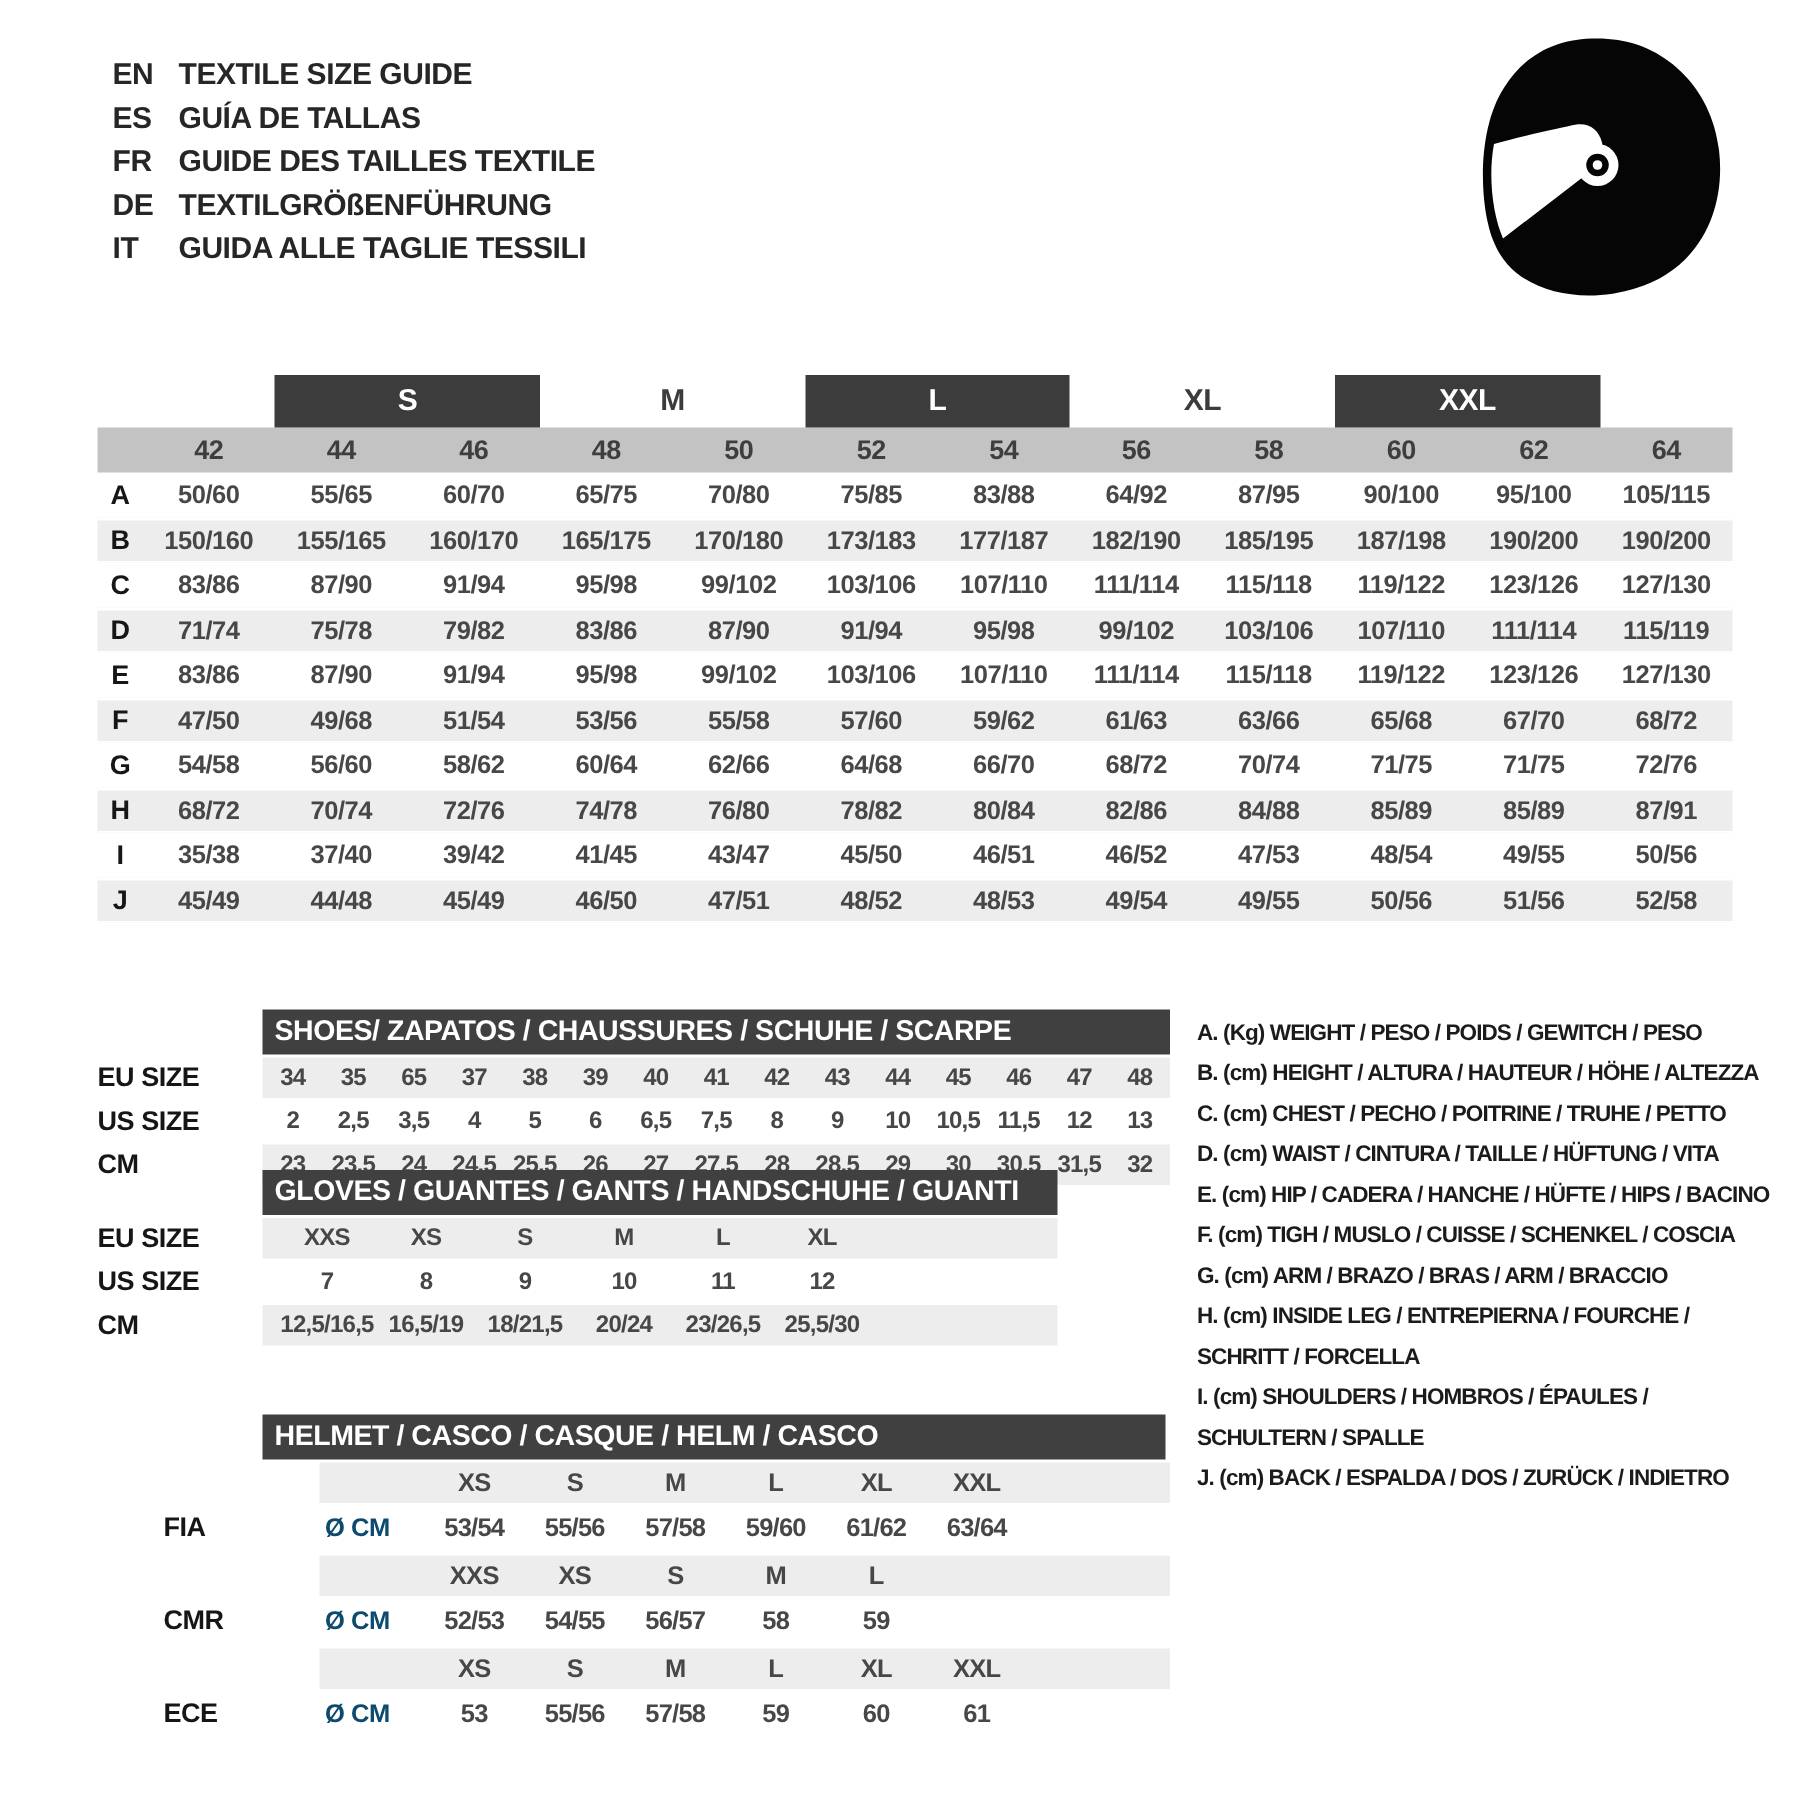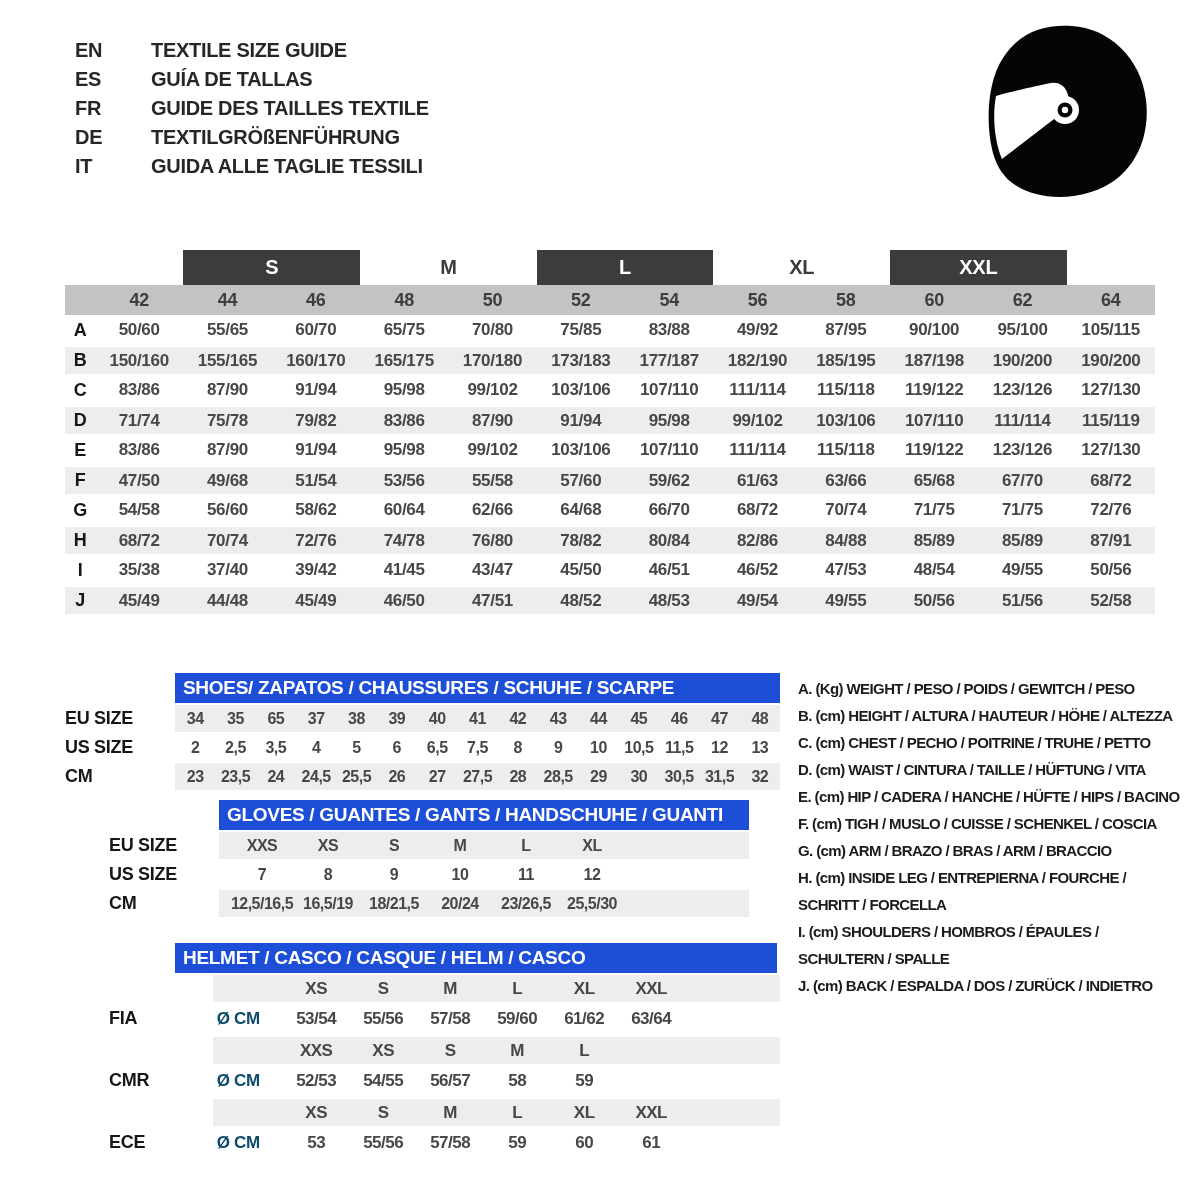--- a/index.html
+++ b/index.html
@@ -1,21 +1,21 @@
 <!DOCTYPE html>
 <html><head>
 <meta charset="utf-8">
 <style>
   html,body{margin:0;padding:0;background:#fff;}
   .page{position:relative;width:1200px;height:1200px;background:#fff;overflow:hidden;
         font-family:"Liberation Sans",sans-serif;font-weight:700;color:#1c1c1c;letter-spacing:-0.3px;}
 
   
   .langs{position:absolute;left:75px;top:36px;}
-  .lang-row{display:flex;font-size:20px;line-height:29px;color:#262626;gap:32px;}
+  .lang-row{display:flex;font-size:20px;line-height:29px;color:#262626;}
   .lang-code{width:44px;}
 
   
   .helmet-icon{position:absolute;left:975px;top:22px;width:190px;height:184px;}
 
   
   .mtable{position:absolute;left:65px;top:250px;width:1090px;}
   .mhead{position:relative;height:35px;display:grid;grid-template-columns:30px repeat(12,1fr);}
   .mgroup{display:flex;align-items:center;justify-content:center;font-size:20px;grid-row:1;}
   .mgroup.boxed{background:#3c3c3c;color:#fff;}
@@ -23,23 +23,23 @@
   .mband{height:30px;background:#c3c3c3;display:grid;grid-template-columns:30px repeat(12,1fr);align-items:center;}
   .mband .cell{text-align:center;font-size:18px;color:#3e3e3e;}
   .mrow{height:30px;display:grid;grid-template-columns:30px repeat(12,1fr);align-items:center;box-sizing:border-box;}
   .mrow.stripe{background:#ededed;border-top:2px solid #fff;border-bottom:1px solid #fff;}
   .mrow .letter{text-align:center;font-size:18px;color:#161616;}
   .mrow .cell{text-align:center;font-size:17px;color:#474747;white-space:nowrap;}
 
   
   .block{position:absolute;left:65px;}
   .shoes{top:673px;width:715px;}
-  .gloves{top:800px;width:715px;margin-left:44px;}
+  .gloves{top:780px;width:715px;}
   .helm{top:943px;width:715px;}
-  .tbar{margin-left:110px;height:30px;background:#1d4ed8;color:#fff;display:flex;align-items:center;
+  .tbar{margin-left:110px;height:30px;background:#404040;color:#fff;display:flex;align-items:center;
         padding-left:8px;font-size:19px;box-sizing:border-box;white-space:nowrap;}
   .shoes .tbar{width:605px;}
   .gloves .tbar{width:530px;}
   .helm .tbar{width:602px;}
   .trow{display:flex;margin-top:2px;}
   .trow .rlabel{width:110px;display:flex;align-items:center;font-size:18px;color:#161616;}
   .trow .content{height:27px;display:grid;align-items:center;box-sizing:border-box;}
   .shoes .content{width:605px;grid-template-columns:repeat(15,1fr);}
   .gloves .content{width:530px;padding-left:10px;grid-template-columns:repeat(6,66px);}
   .trow.shaded .content{background:#ededed;}
@@ -122,21 +122,21 @@
     <div>
         <div class="mrow">
           <div class="letter">A</div>
           <div class="cell">50/60</div>
           <div class="cell">55/65</div>
           <div class="cell">60/70</div>
           <div class="cell">65/75</div>
           <div class="cell">70/80</div>
           <div class="cell">75/85</div>
           <div class="cell">83/88</div>
-          <div class="cell">49/92</div>
+          <div class="cell">64/92</div>
           <div class="cell">87/95</div>
           <div class="cell">90/100</div>
           <div class="cell">95/100</div>
           <div class="cell">105/115</div>
         </div>
         <div class="mrow stripe">
           <div class="letter">B</div>
           <div class="cell">150/160</div>
           <div class="cell">155/165</div>
           <div class="cell">160/170</div>

